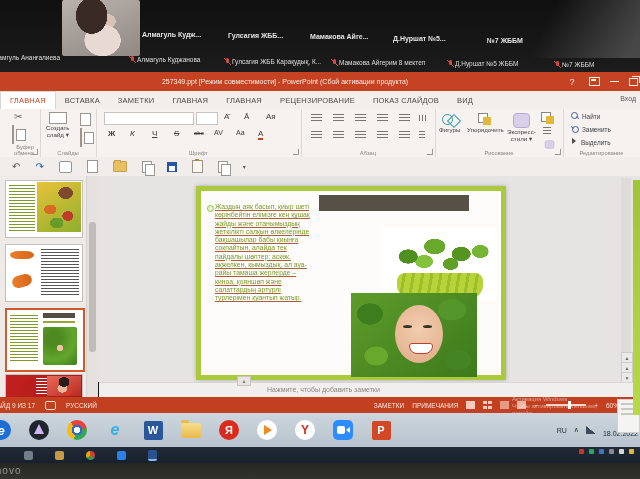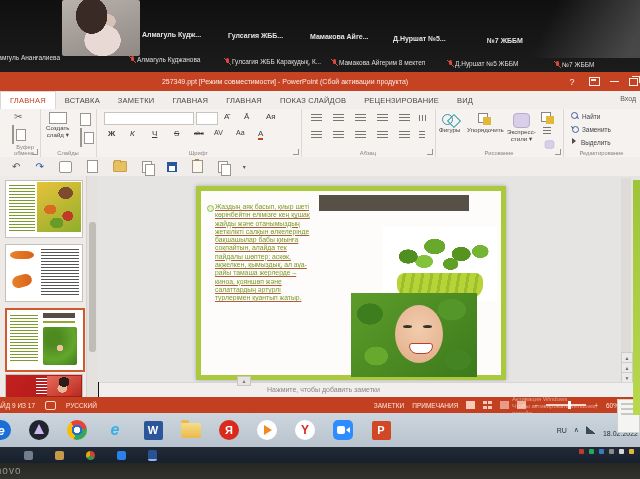--- a/index.html
+++ b/index.html
@@ -227,22 +227,22 @@
     <span class="cssrestore"></span>
   </span>
 </div>
 
 <div class="abs tabsrow">
   <span class="rtab active">ГЛАВНАЯ</span>
   <span class="rtab">ВСТАВКА</span>
   <span class="rtab">ЗАМЕТКИ</span>
   <span class="rtab">ГЛАВНАЯ</span>
   <span class="rtab">ГЛАВНАЯ</span>
+  <span class="rtab">РЕЦЕНЗИРОВАНИЕ</span>
   <span class="rtab">ПОКАЗ СЛАЙДОВ</span>
-  <span class="rtab">РЕЦЕНЗИРОВАНИЕ</span>
   <span class="rtab">ВИД</span>
 </div>
 <span class="abs signin">Вход</span>
 
 <div class="abs ribbon">
 
   <div class="rsec" style="left:0;width:40px;">
     <span class="glyph abs" style="left:14px;top:2px;font-size:10px;">✂</span>
     <span class="mini-copy abs" style="left:12px;top:17px;"></span>
     <div class="rsec-label" style="text-align:right;padding-right:6px;">Буфер обмена</div>

